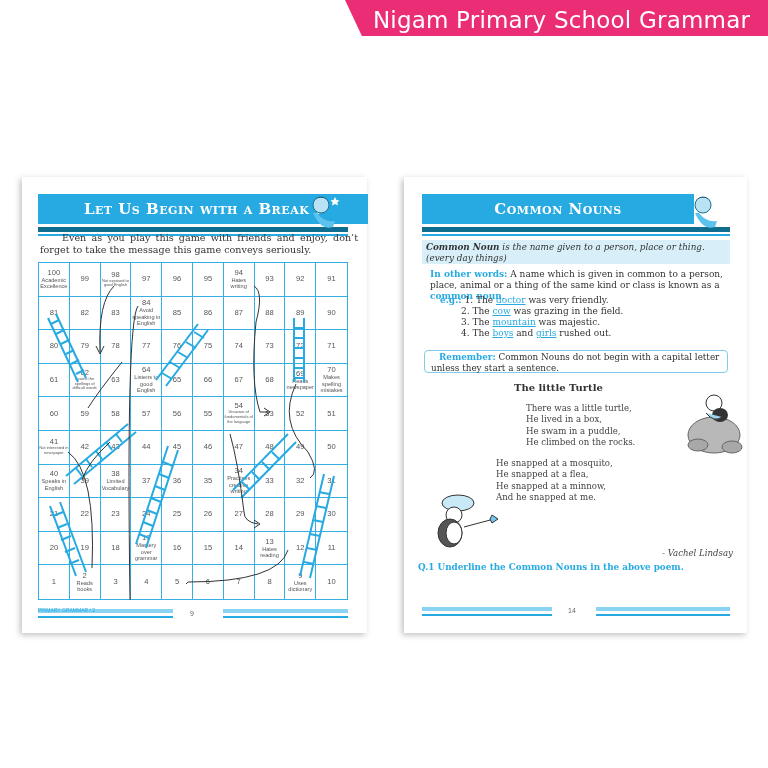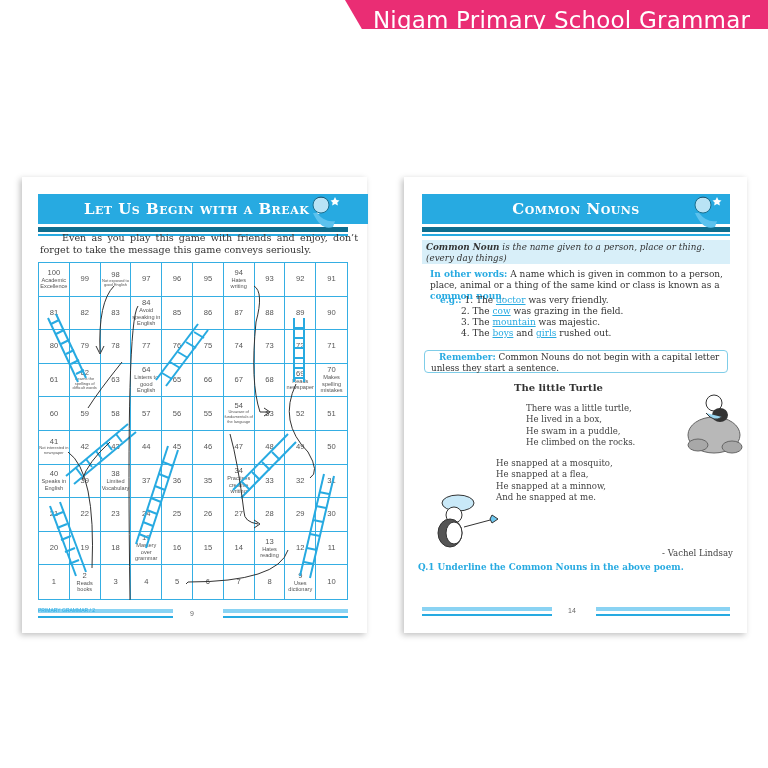--- a/index.html
+++ b/index.html
@@ -1,17 +1,17 @@
 <!DOCTYPE html>
 <html><head>
 <meta charset="utf-8">
 <style>
   html,body{margin:0;padding:0;}
   body{width:768px;height:768px;background:#ffffff;position:relative;overflow:hidden;font-family:"DejaVu Serif",serif;}
-  .banner{position:absolute;left:345px;top:0;width:423px;height:29px;background:#ea2d74;color:#fff;
+  .banner{position:absolute;left:345px;top:0;width:423px;height:36px;background:#ea2d74;color:#fff;
     font-family:"DejaVu Sans",sans-serif;font-size:23px;line-height:40px;text-align:center;
     clip-path:polygon(0 0,100% 0,100% 100%,4% 100%);padding-left:10px;box-sizing:border-box;letter-spacing:0.2px;}
   .page{position:absolute;background:#fff;box-shadow:-2px 2px 6px rgba(0,0,0,0.25);}
   .page.left{left:22px;top:177px;width:345px;height:456px;}
   .page.right{left:404px;top:177px;width:343px;height:456px;}
   .hdr{position:absolute;height:30px;background:#27aae1;color:#fff;font-family:"DejaVu Serif",serif;font-weight:bold;
     font-variant:small-caps;text-align:center;line-height:30px;font-size:15px;letter-spacing:0.5px;}
   .hdr-bar1{position:absolute;height:5px;background:#0f6e8f;}
   .hdr-bar2{position:absolute;height:2px;background:#27aae1;}
   .mascot{position:absolute;width:34px;height:40px;}
@@ -32,21 +32,21 @@
   .ftext{position:absolute;font-family:"Liberation Sans",sans-serif;font-size:5px;color:#27aae1;}
   .pgnum{position:absolute;font-family:"Liberation Sans",sans-serif;font-size:7px;color:#666;}
   .def{position:absolute;left:18px;top:63px;width:308px;height:24px;background:#d8eff9;font-size:8.8px;line-height:11px;color:#333;font-style:italic;padding:2px 4px;box-sizing:border-box;}
   .def b{font-style:italic;}
   .blue{color:#27aae1;font-weight:bold;}
   .ul{color:#27aae1;text-decoration:underline;}
   .p{position:absolute;font-size:9px;line-height:11px;color:#333;}
   .remember{position:absolute;left:20px;top:173px;width:304px;height:23px;border:1px solid #7fcde8;border-radius:4px;box-sizing:border-box;font-size:8.8px;line-height:10.5px;color:#333;padding:1px 6px;}
   .poem-title{position:absolute;left:110px;top:205px;font-weight:bold;font-size:10px;color:#333;}
   .stanza{position:absolute;font-size:8.6px;line-height:11.4px;color:#444;}
-  .author{position:absolute;left:258px;top:371px;font-size:8.6px;color:#444;}
+  .author{position:absolute;left:258px;top:371px;font-size:8.6px;font-style:italic;color:#444;}
   .q1{position:absolute;left:14px;top:385px;font-size:8.8px;font-weight:bold;color:#27aae1;}
   .quote{position:absolute;left:20px;top:400px;width:304px;height:27px;border:1px solid #7fcde8;border-radius:4px;box-sizing:border-box;font-size:7.8px;color:#333;padding:2px 6px;}
   .quote .qa{position:absolute;right:8px;bottom:2px;font-style:italic;}
 </style>
 </head>
 <body>
 
 <div class="banner">Nigam Primary School Grammar</div>
 
 <div class="page left">
@@ -471,21 +471,21 @@
     <div class="fbar" style="left:0;top:2px;width:135px;"></div>
     <div class="fline" style="left:0;top:9px;width:135px;"></div>
     <div class="fbar" style="left:185px;top:2px;width:125px;"></div>
     <div class="fline" style="left:185px;top:9px;width:125px;"></div>
     <div class="ftext" style="left:0;top:0px;">PRIMARY GRAMMAR / 2</div>
     <div class="pgnum" style="left:152px;top:3px;">9</div>
   </div>
 </div>
 
 <div class="page right">
-  <div class="hdr" style="left:18px;top:17px;width:308px;">Common Nouns</div>
+  <div class="hdr" style="left:18px;top:17px;width:272px;">Common Nouns</div>
   <div class="hdr-bar1" style="left:18px;top:50px;width:308px;"></div>
   <div class="hdr-bar2" style="left:18px;top:57px;width:308px;"></div>
   <svg class="mascot" style="left:285px;top:14px;" viewBox="0 0 34 40">
     <circle cx="14" cy="14" r="8" fill="#b9e3f5" stroke="#1b6f8f" stroke-width="1"></circle>
     <path d="M6 10 Q14 2 22 10 L20 8 Q14 5 8 8Z" fill="#1b3f5f"></path>
     <path d="M6 22 Q14 40 26 36 L28 30 Q18 32 10 22Z" fill="#5cc2ee"></path>
     <path d="M28 6 l1.5 3 3 .5-2.2 2 .6 3-2.9-1.5-2.9 1.5.6-3-2.2-2 3-.5z" fill="#fff"></path>
   </svg>
 
   <div class="def"><b>Common Noun</b><span> is the name given to a person, place or thing. (every day things)</span></div>

